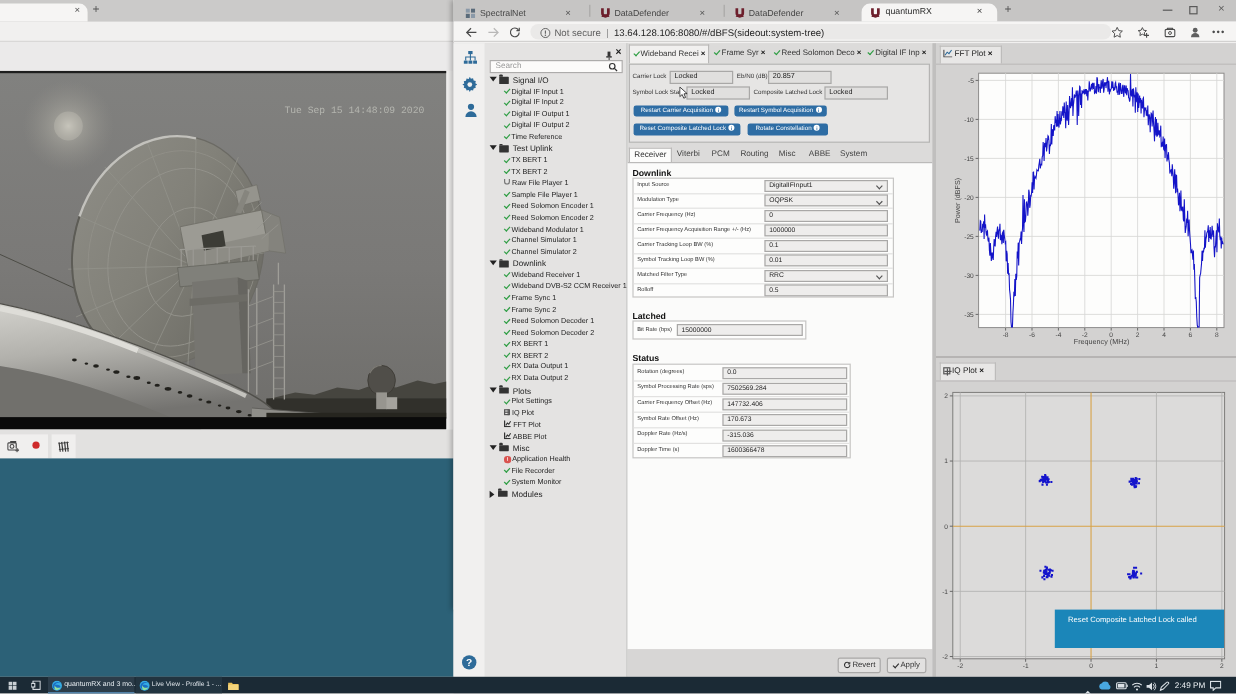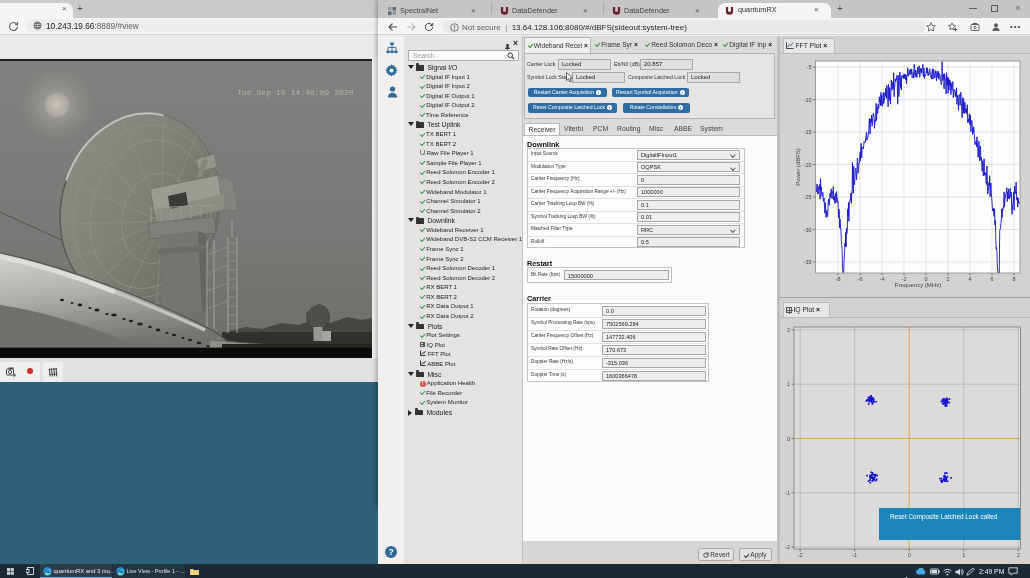--- a/index.html
+++ b/index.html
@@ -24,33 +24,20 @@
 <body>
 
 <div class="ab" style="left:0;top:0;width:378px;height:578px;background:#f1f0ef">
 
   <div class="ab" style="left:0;top:0;width:378px;height:18px;background:#cbcac9">
     <div class="ab" style="left:-8px;top:3px;width:81px;height:15px;background:#f6f5f4;border-radius:7px 7px 0 0"></div>
     <div class="ab" style="left:62px;top:4px;font-size:8px;color:#555">×</div>
     <div class="ab" style="left:77px;top:3px;font-size:10px;color:#555;font-weight:400">+</div>
   </div>
 
-  <div class="ab" style="left:0;top:18px;width:378px;height:16px;background:#f6f5f4">
-    <svg class="ab" style="left:8px;top:2.5px" width="11" height="11" viewBox="0 0 11 11">
-        <path d="M8.8 3.2A4 4 0 1 0 9.5 5.5" fill="none" stroke="#5a5a5a" stroke-width="1.1"></path>
-        <path d="M9.6 1.2v2.6H7" fill="none" stroke="#5a5a5a" stroke-width="1.1"></path>
-      </svg>
-    <div class="ab" style="left:26px;top:0.5px;width:349px;height:13.5px;background:#eeedec;border-radius:7px"></div>
-    <svg class="ab" style="left:33px;top:3px" width="9" height="9" viewBox="0 0 10 10">
-        <circle cx="5" cy="5" r="4" fill="none" stroke="#5f5f5f" stroke-width="0.9"></circle>
-        <ellipse cx="5" cy="5" rx="1.8" ry="4" fill="none" stroke="#5f5f5f" stroke-width="0.9"></ellipse>
-        <path d="M1 5h8M1.6 2.8h6.8M1.6 7.2h6.8" stroke="#5f5f5f" stroke-width="0.9"></path>
-      </svg>
-    <div class="ab" style="left:46px;top:3px;font-size:8.3px;color:#202124">10.243.19.66<span style="color:#5f6368">:8889/#view</span></div>
-  </div>
 
   <div class="ab" style="left:0;top:34px;width:378px;height:25px;background:#ebeaea;border-top:1px solid #d9d8d7"></div>
 
   <div class="ab" style="left:0;top:59px;width:372px;height:299px"><svg width="372" height="299" viewBox="0 0 372 299">
 <defs>
 <linearGradient id="sky" x1="0" y1="0" x2="0" y2="1">
   <stop offset="0" stop-color="#81817f"></stop>
             <stop offset="0.55" stop-color="#7a7977"></stop>
             <stop offset="1" stop-color="#6e6d6a"></stop>
 </linearGradient>
@@ -426,25 +413,25 @@
 <div class="inp" style="left:114px;top:163.5px;width:103px;height:10px;background:#eeedec;font-size:5.6px;line-height:9.5px">0.1</div>
 <div class="ab" style="left:4.5px;top:174.9px;width:216px;height:1px;background:#e2e1e0"></div>
 <div class="lbl2" style="left:8px;top:177.5px">Symbol Tracking Loop BW (%)</div>
 <div class="inp" style="left:114px;top:176.0px;width:103px;height:10px;background:#eeedec;font-size:5.6px;line-height:9.5px">0.01</div>
 <div class="ab" style="left:4.5px;top:187.4px;width:216px;height:1px;background:#e2e1e0"></div>
 <div class="lbl2" style="left:8px;top:190.0px">Matched Filter Type</div>
 <div class="inp" style="left:114px;top:188.5px;width:103px;height:10px;background:#eeedec;font-size:5.6px;line-height:9.5px">RRC<span class="chev" style="position:absolute;right:4px;top:2.5px"></span></div>
 <div class="ab" style="left:4.5px;top:199.9px;width:216px;height:1px;background:#e2e1e0"></div>
 <div class="lbl2" style="left:8px;top:202.5px">Rolloff</div>
 <div class="inp" style="left:114px;top:201.0px;width:103px;height:10px;background:#eeedec;font-size:5.6px;line-height:9.5px">0.5</div>
-<div class="sect" style="left:4px;top:222.5px">Restart</div>
+<div class="sect" style="left:4px;top:222.5px">Latched</div>
 <div class="ab" style="left:3.5px;top:230.5px;width:145px;height:16.5px;background:#fdfdfc;border:1px solid #c6c5c4"></div>
 <div class="lbl2" style="left:8px;top:235.5px">Bit Rate (bps)</div>
 <div class="inp" style="left:41px;top:233.5px;width:105px;height:10.5px;background:#eeedec;font-size:5.6px;line-height:10px">15000000</div>
-<div class="sect" style="left:4px;top:257.5px">Carrier</div>
+<div class="sect" style="left:4px;top:257.5px">Status</div>
 <div class="ab" style="left:3.5px;top:267px;width:182.5px;height:79px;background:#fdfdfc;border:1px solid #c6c5c4"></div>
 <div class="lbl2" style="left:8px;top:271.0px">Rotation (degrees)</div>
 <div class="inp" style="left:79px;top:269.5px;width:104px;height:10px;background:#eeedec;font-size:5.6px;line-height:9.5px">0.0</div>
 <div class="ab" style="left:4.5px;top:280.9px;width:180px;height:1px;background:#e2e1e0"></div>
 <div class="lbl2" style="left:8px;top:284.0px">Symbol Processing Rate (sps)</div>
 <div class="inp" style="left:79px;top:282.5px;width:104px;height:10px;background:#eeedec;font-size:5.6px;line-height:9.5px">7502569.284</div>
 <div class="ab" style="left:4.5px;top:293.9px;width:180px;height:1px;background:#e2e1e0"></div>
 <div class="lbl2" style="left:8px;top:297.0px">Carrier Frequency Offset (Hz)</div>
 <div class="inp" style="left:79px;top:295.5px;width:104px;height:10px;background:#eeedec;font-size:5.6px;line-height:9.5px">147732.406</div>
 <div class="ab" style="left:4.5px;top:306.9px;width:180px;height:1px;background:#e2e1e0"></div>

